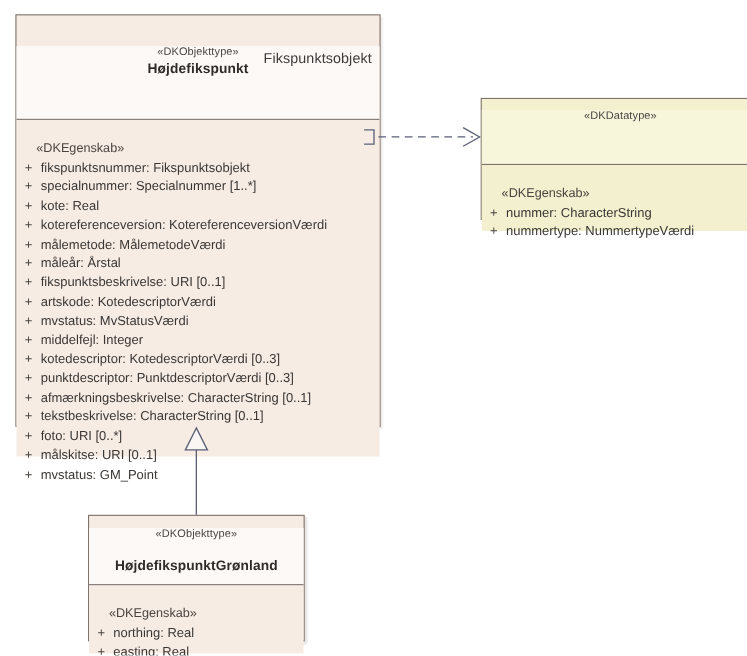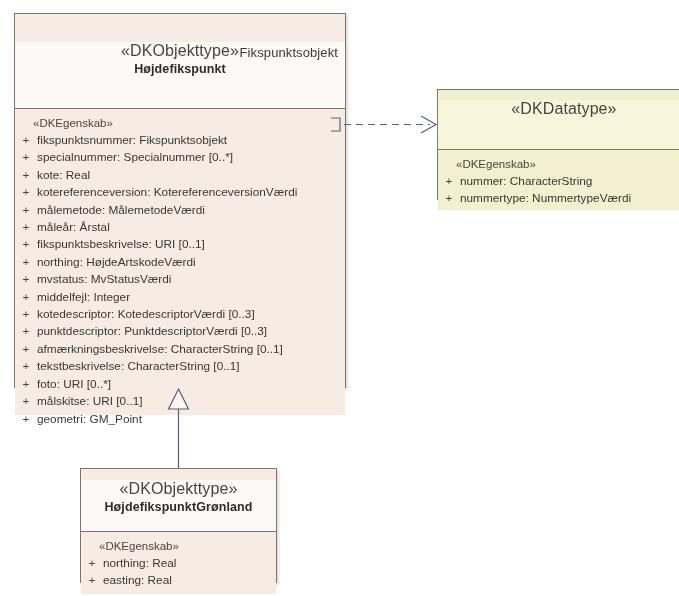--- a/index.html
+++ b/index.html
@@ -53,35 +53,35 @@
   .pkg-label {
     position: absolute;
     right: 7px;
     top: 3px;
     font-size: 13px;
     color: #3d3a38;
     letter-spacing: 0.1px;
   }
 
   .stereotype {
-    font-size: 16px;
+    font-size: 10px;
     color: #4a4441;
     letter-spacing: 0.1px;
   }
   .class-name {
     font-size: 12.5px;
     font-weight: bold;
     color: #2f2b29;
     letter-spacing: 0.1px;
   }
   .class-name.abstract { }
 
   .class-body {
     box-sizing: border-box;
-    padding: 6px 0 6px 0;
+    padding: 18px 0 6px 0;
   }
   .uml-class.objecttype .class-body { background: #f7ece3; }
   .uml-class.datatype  .class-body { background: #f2f0cf; }
 
   .attr-group-label {
     font-size: 11.5px;
     color: #4a4441;
     padding-left: 18px;
     line-height: 17px;
     white-space: nowrap;
@@ -125,21 +125,21 @@
 
     <div class="class-body" style="height:306px;">
       <div class="attr-group-label">«DKEgenskab»</div>
       <div>
           <div class="attr-row">
             <span class="attr-vis">+</span>
             <span class="attr-text">fikspunktsnummer: Fikspunktsobjekt</span>
           </div>
           <div class="attr-row">
             <span class="attr-vis">+</span>
-            <span class="attr-text">specialnummer: Specialnummer [0..*]</span>
+            <span class="attr-text">specialnummer: Specialnummer [1..*]</span>
           </div>
           <div class="attr-row">
             <span class="attr-vis">+</span>
             <span class="attr-text">kote: Real</span>
           </div>
           <div class="attr-row">
             <span class="attr-vis">+</span>
             <span class="attr-text">kotereferenceversion: KotereferenceversionVærdi</span>
           </div>
           <div class="attr-row">
@@ -149,21 +149,21 @@
           <div class="attr-row">
             <span class="attr-vis">+</span>
             <span class="attr-text">måleår: Årstal</span>
           </div>
           <div class="attr-row">
             <span class="attr-vis">+</span>
             <span class="attr-text">fikspunktsbeskrivelse: URI [0..1]</span>
           </div>
           <div class="attr-row">
             <span class="attr-vis">+</span>
-            <span class="attr-text">northing: HøjdeArtskodeVærdi</span>
+            <span class="attr-text">artskode: KotedescriptorVærdi</span>
           </div>
           <div class="attr-row">
             <span class="attr-vis">+</span>
             <span class="attr-text">mvstatus: MvStatusVærdi</span>
           </div>
           <div class="attr-row">
             <span class="attr-vis">+</span>
             <span class="attr-text">middelfejl: Integer</span>
           </div>
           <div class="attr-row">
@@ -185,21 +185,21 @@
           <div class="attr-row">
             <span class="attr-vis">+</span>
             <span class="attr-text">foto: URI [0..*]</span>
           </div>
           <div class="attr-row">
             <span class="attr-vis">+</span>
             <span class="attr-text">målskitse: URI [0..1]</span>
           </div>
           <div class="attr-row">
             <span class="attr-vis">+</span>
-            <span class="attr-text">geometri: GM_Point</span>
+            <span class="attr-text">mvstatus: GM_Point</span>
           </div>
         </div>
     </div>
   </div>
 
   <div class="uml-class datatype" id="cls-specialnummer" style="left:437px; top:89px; width:254px; height:111px;">
 
     <div class="class-header" style="height:50px;">
       <div class="stereotype" style="margin-top:10px;">«DKDatatype»</div>
     </div>
@@ -216,21 +216,21 @@
             <span class="attr-text">nummertype: NummertypeVærdi</span>
           </div>
         </div>
     </div>
   </div>
 
   <div class="uml-class objecttype" id="cls-groenland" style="left:80px; top:468px; width:197px; height:115px;">
 
     <div class="class-header" style="height:52px;">
       <div class="stereotype" style="margin-top:11px;">«DKObjekttype»</div>
-      <div class="class-name" style="margin-top:2px;">HøjdefikspunktGrønland</div>
+      <div class="class-name" style="margin-top:16px;">HøjdefikspunktGrønland</div>
     </div>
 
     <div class="class-body" style="height:62px;">
       <div class="attr-group-label">«DKEgenskab»</div>
       <div>
           <div class="attr-row">
             <span class="attr-vis">+</span>
             <span class="attr-text">northing: Real</span>
           </div>
           <div class="attr-row">

